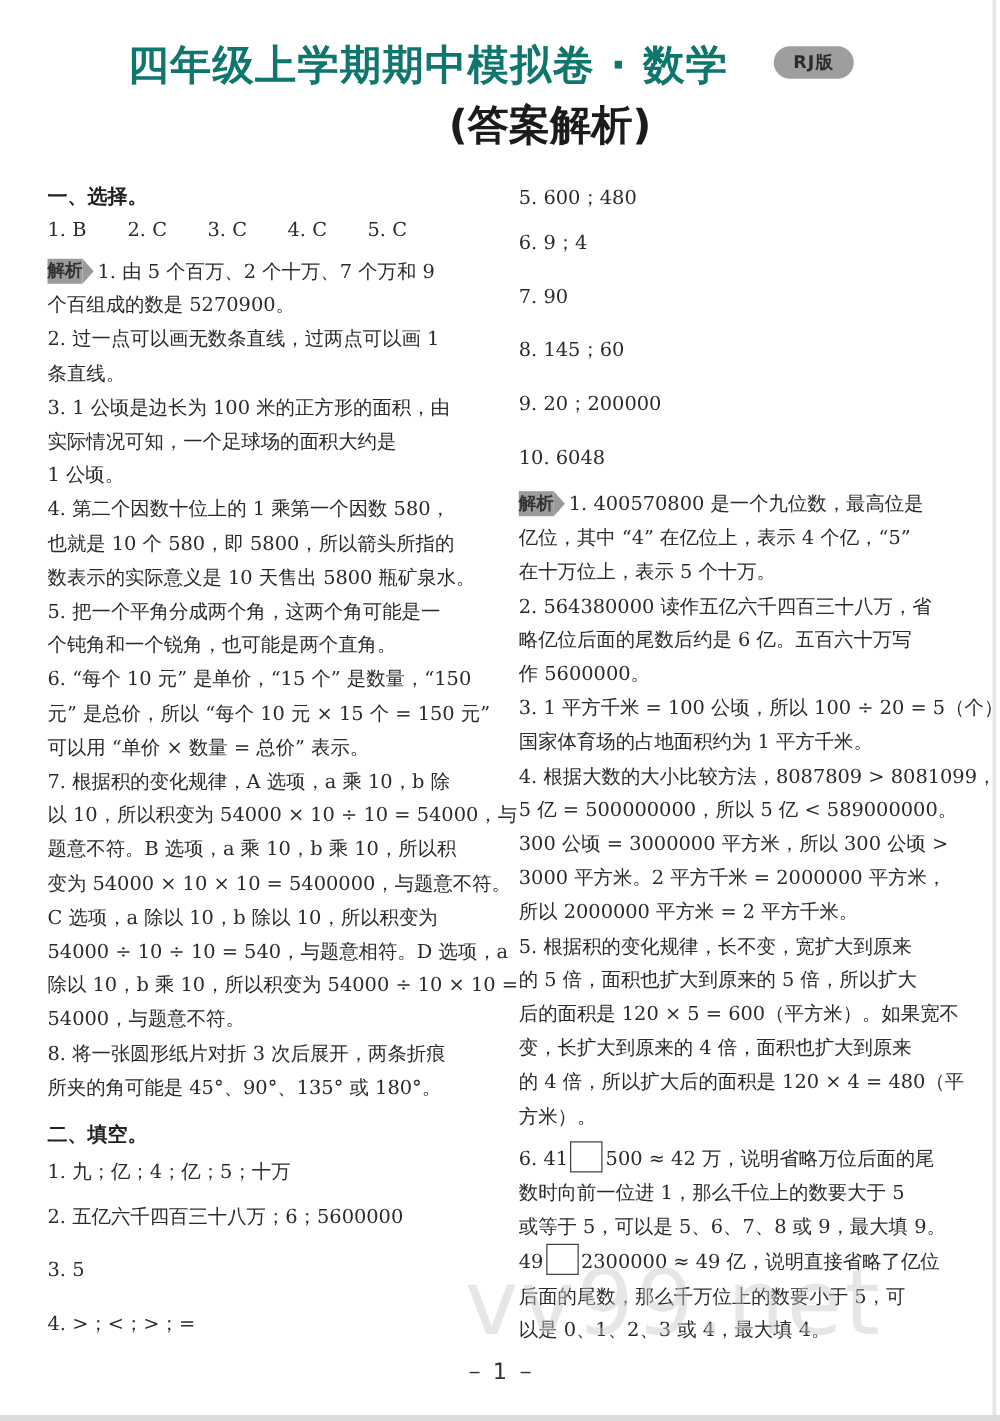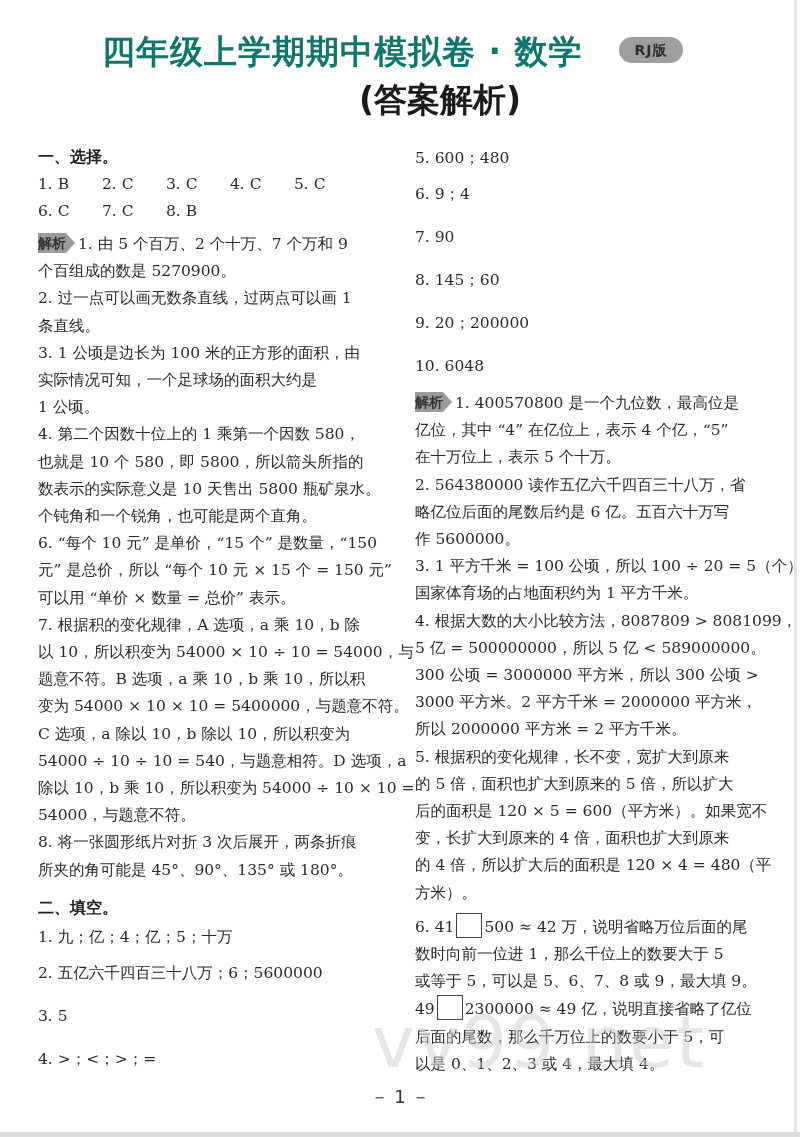--- a/index.html
+++ b/index.html
@@ -47,37 +47,33 @@
 
   <div class="col col-left">
     <div class="section-head">一、选择。</div>
     <div class="answer-row">
       <span>1. B</span>
       <span>2. C</span>
       <span>3. C</span>
       <span>4. C</span>
       <span>5. C</span>
     </div>
-    <div class="answer-row">
-      <span>6. C</span>
-      <span>7. C</span>
-      <span>8. B</span>
-    </div>
 
     <div class="para" style="margin-top:6px;">
       <span class="ln"><span class="jiexi">解析</span><span>1. 由 5 个百万、2 个十万、7 个万和 9</span></span>
       <span class="ln">个百组成的数是 5270900。</span>
       <span class="ln">2. 过一点可以画无数条直线，过两点可以画 1</span>
       <span class="ln">条直线。</span>
       <span class="ln">3. 1 公顷是边长为 100 米的正方形的面积，由</span>
       <span class="ln">实际情况可知，一个足球场的面积大约是</span>
       <span class="ln">1 公顷。</span>
       <span class="ln">4. 第二个因数十位上的 1 乘第一个因数 580，</span>
       <span class="ln">也就是 10 个 580，即 5800，所以箭头所指的</span>
       <span class="ln">数表示的实际意义是 10 天售出 5800 瓶矿泉水。</span>
+      <span class="ln">5. 把一个平角分成两个角，这两个角可能是一</span>
       <span class="ln">个钝角和一个锐角，也可能是两个直角。</span>
       <span class="ln">6. “每个 10 元” 是单价，“15 个” 是数量，“150</span>
       <span class="ln">元” 是总价，所以 “每个 10 元 × 15 个 = 150 元”</span>
       <span class="ln">可以用 “单价 × 数量 = 总价” 表示。</span>
       <span class="ln">7. 根据积的变化规律，A 选项，a 乘 10，b 除</span>
       <span class="ln">以 10，所以积变为 54000 × 10 ÷ 10 = 54000，与</span>
       <span class="ln">题意不符。B 选项，a 乘 10，b 乘 10，所以积</span>
       <span class="ln">变为 54000 × 10 × 10 = 5400000，与题意不符。</span>
       <span class="ln">C 选项，a 除以 10，b 除以 10，所以积变为</span>
       <span class="ln">54000 ÷ 10 ÷ 10 = 540，与题意相符。D 选项，a</span>

